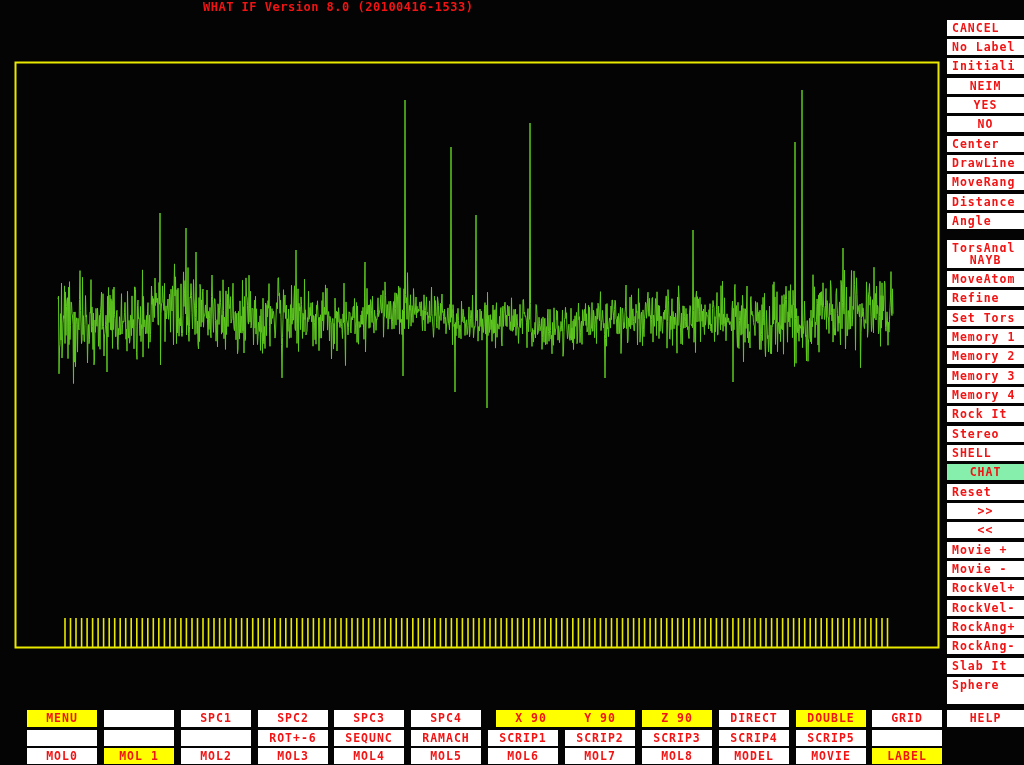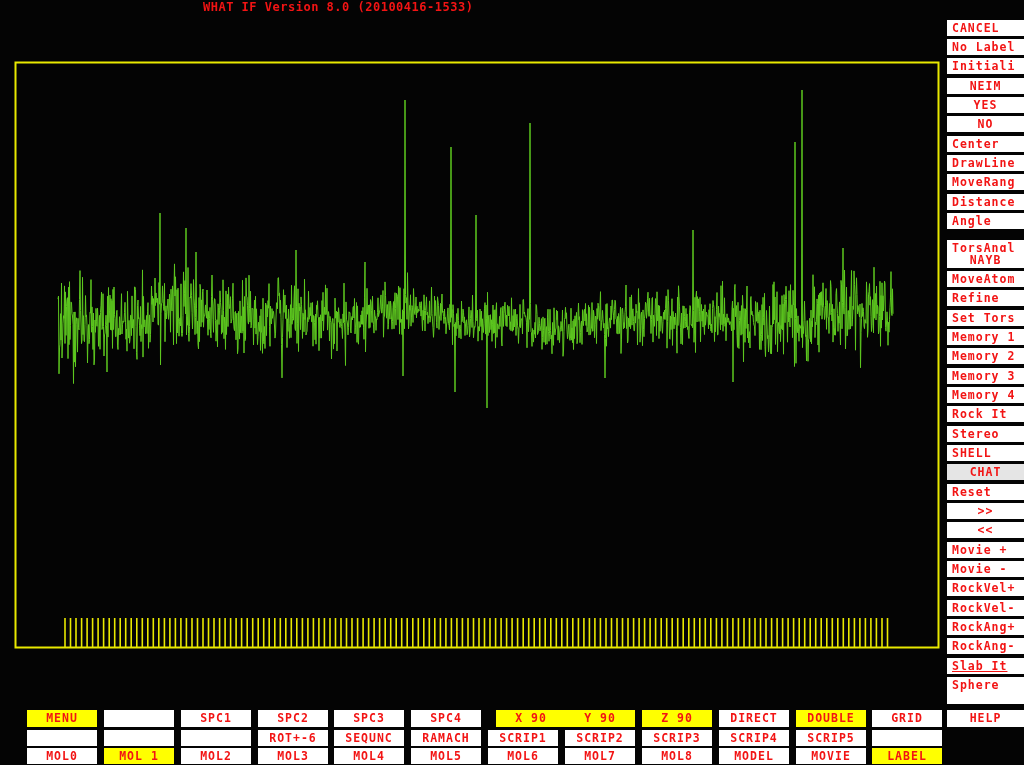--- a/index.html
+++ b/index.html
@@ -13,21 +13,21 @@
     font-size:12px;font-weight:bold;letter-spacing:0.5px;white-space:nowrap;
   }
   #plot-svg{position:absolute;left:0;top:0;}
   .btn{
     position:absolute;background:#ffffff;
     font-weight:bold;font-size:11.5px;letter-spacing:1px;white-space:nowrap;
     padding-left:5px;box-sizing:border-box;overflow:hidden;
   }
   .btn.center{text-align:center;padding-left:0;}
   .btn.yellow{background:#ffff00;}
-  .btn.green{background:#e5e5e5;}
+  .btn.green{background:#86efac;}
 </style>
 </head>
 <body>
 
 <div id="title" style="color: rgb(242, 20, 20);">WHAT IF Version 8.0 (20100416-1533)</div>
 
 <svg id="plot-svg" width="1024" height="765">
   <rect id="plot-border" fill="none" stroke-width="2" x="15.5" y="62.5" width="923" height="585" stroke="#e9e900"></rect>
   <g id="seq-ticks">
       <line x1="65.0" y1="618" x2="65.0" y2="647" stroke="#e9e900" stroke-width="1.6"></line>
@@ -211,21 +211,21 @@
     <div class="btn center green" style="left: 947px; top: 464px; width: 77px; height: 16px; line-height: 16px; color: rgb(242, 20, 20);">CHAT</div>
     <div class="btn" style="left: 947px; top: 484px; width: 77px; height: 16px; line-height: 16px; color: rgb(242, 20, 20);">Reset</div>
     <div class="btn center" style="left: 947px; top: 503px; width: 77px; height: 16px; line-height: 16px; color: rgb(242, 20, 20);">&gt;&gt;</div>
     <div class="btn center" style="left: 947px; top: 522px; width: 77px; height: 16px; line-height: 16px; color: rgb(242, 20, 20);">&lt;&lt;</div>
     <div class="btn" style="left: 947px; top: 542px; width: 77px; height: 16px; line-height: 16px; color: rgb(242, 20, 20);">Movie +</div>
     <div class="btn" style="left: 947px; top: 561px; width: 77px; height: 16px; line-height: 16px; color: rgb(242, 20, 20);">Movie -</div>
     <div class="btn" style="left: 947px; top: 580px; width: 77px; height: 16px; line-height: 16px; color: rgb(242, 20, 20);">RockVel+</div>
     <div class="btn" style="left: 947px; top: 600px; width: 77px; height: 16px; line-height: 16px; color: rgb(242, 20, 20);">RockVel-</div>
     <div class="btn" style="left: 947px; top: 619px; width: 77px; height: 16px; line-height: 16px; color: rgb(242, 20, 20);">RockAng+</div>
     <div class="btn" style="left: 947px; top: 638px; width: 77px; height: 16px; line-height: 16px; color: rgb(242, 20, 20);">RockAng-</div>
-    <div class="btn" style="left: 947px; top: 658px; width: 77px; height: 16px; line-height: 16px; color: rgb(242, 20, 20); text-decoration: underline;">Slab It</div>
+    <div class="btn" style="left: 947px; top: 658px; width: 77px; height: 16px; line-height: 16px; color: rgb(242, 20, 20);">Slab It</div>
     <div class="btn" style="left: 947px; top: 677px; width: 77px; height: 20px; line-height: 16px; color: rgb(242, 20, 20);">Sphere</div>
     <div class="btn" style="left: 947px; top: 696px; width: 77px; height: 8px; line-height: 8px; color: rgb(242, 20, 20);"></div>
     <div class="btn center" style="left: 947px; top: 710px; width: 77px; height: 17px; line-height: 17px; color: rgb(242, 20, 20);">HELP</div>
   </div>
 <div id="bottom-grid">
     <div class="btn center yellow" style="left: 27px; top: 710px; width: 70px; height: 17px; line-height: 17px; color: rgb(242, 20, 20);">MENU</div>
     <div class="btn center" style="left: 104px; top: 710px; width: 70px; height: 17px; line-height: 17px; color: rgb(242, 20, 20);"></div>
     <div class="btn center" style="left: 181px; top: 710px; width: 70px; height: 17px; line-height: 17px; color: rgb(242, 20, 20);">SPC1</div>
     <div class="btn center" style="left: 258px; top: 710px; width: 70px; height: 17px; line-height: 17px; color: rgb(242, 20, 20);">SPC2</div>
     <div class="btn center" style="left: 334px; top: 710px; width: 70px; height: 17px; line-height: 17px; color: rgb(242, 20, 20);">SPC3</div>

